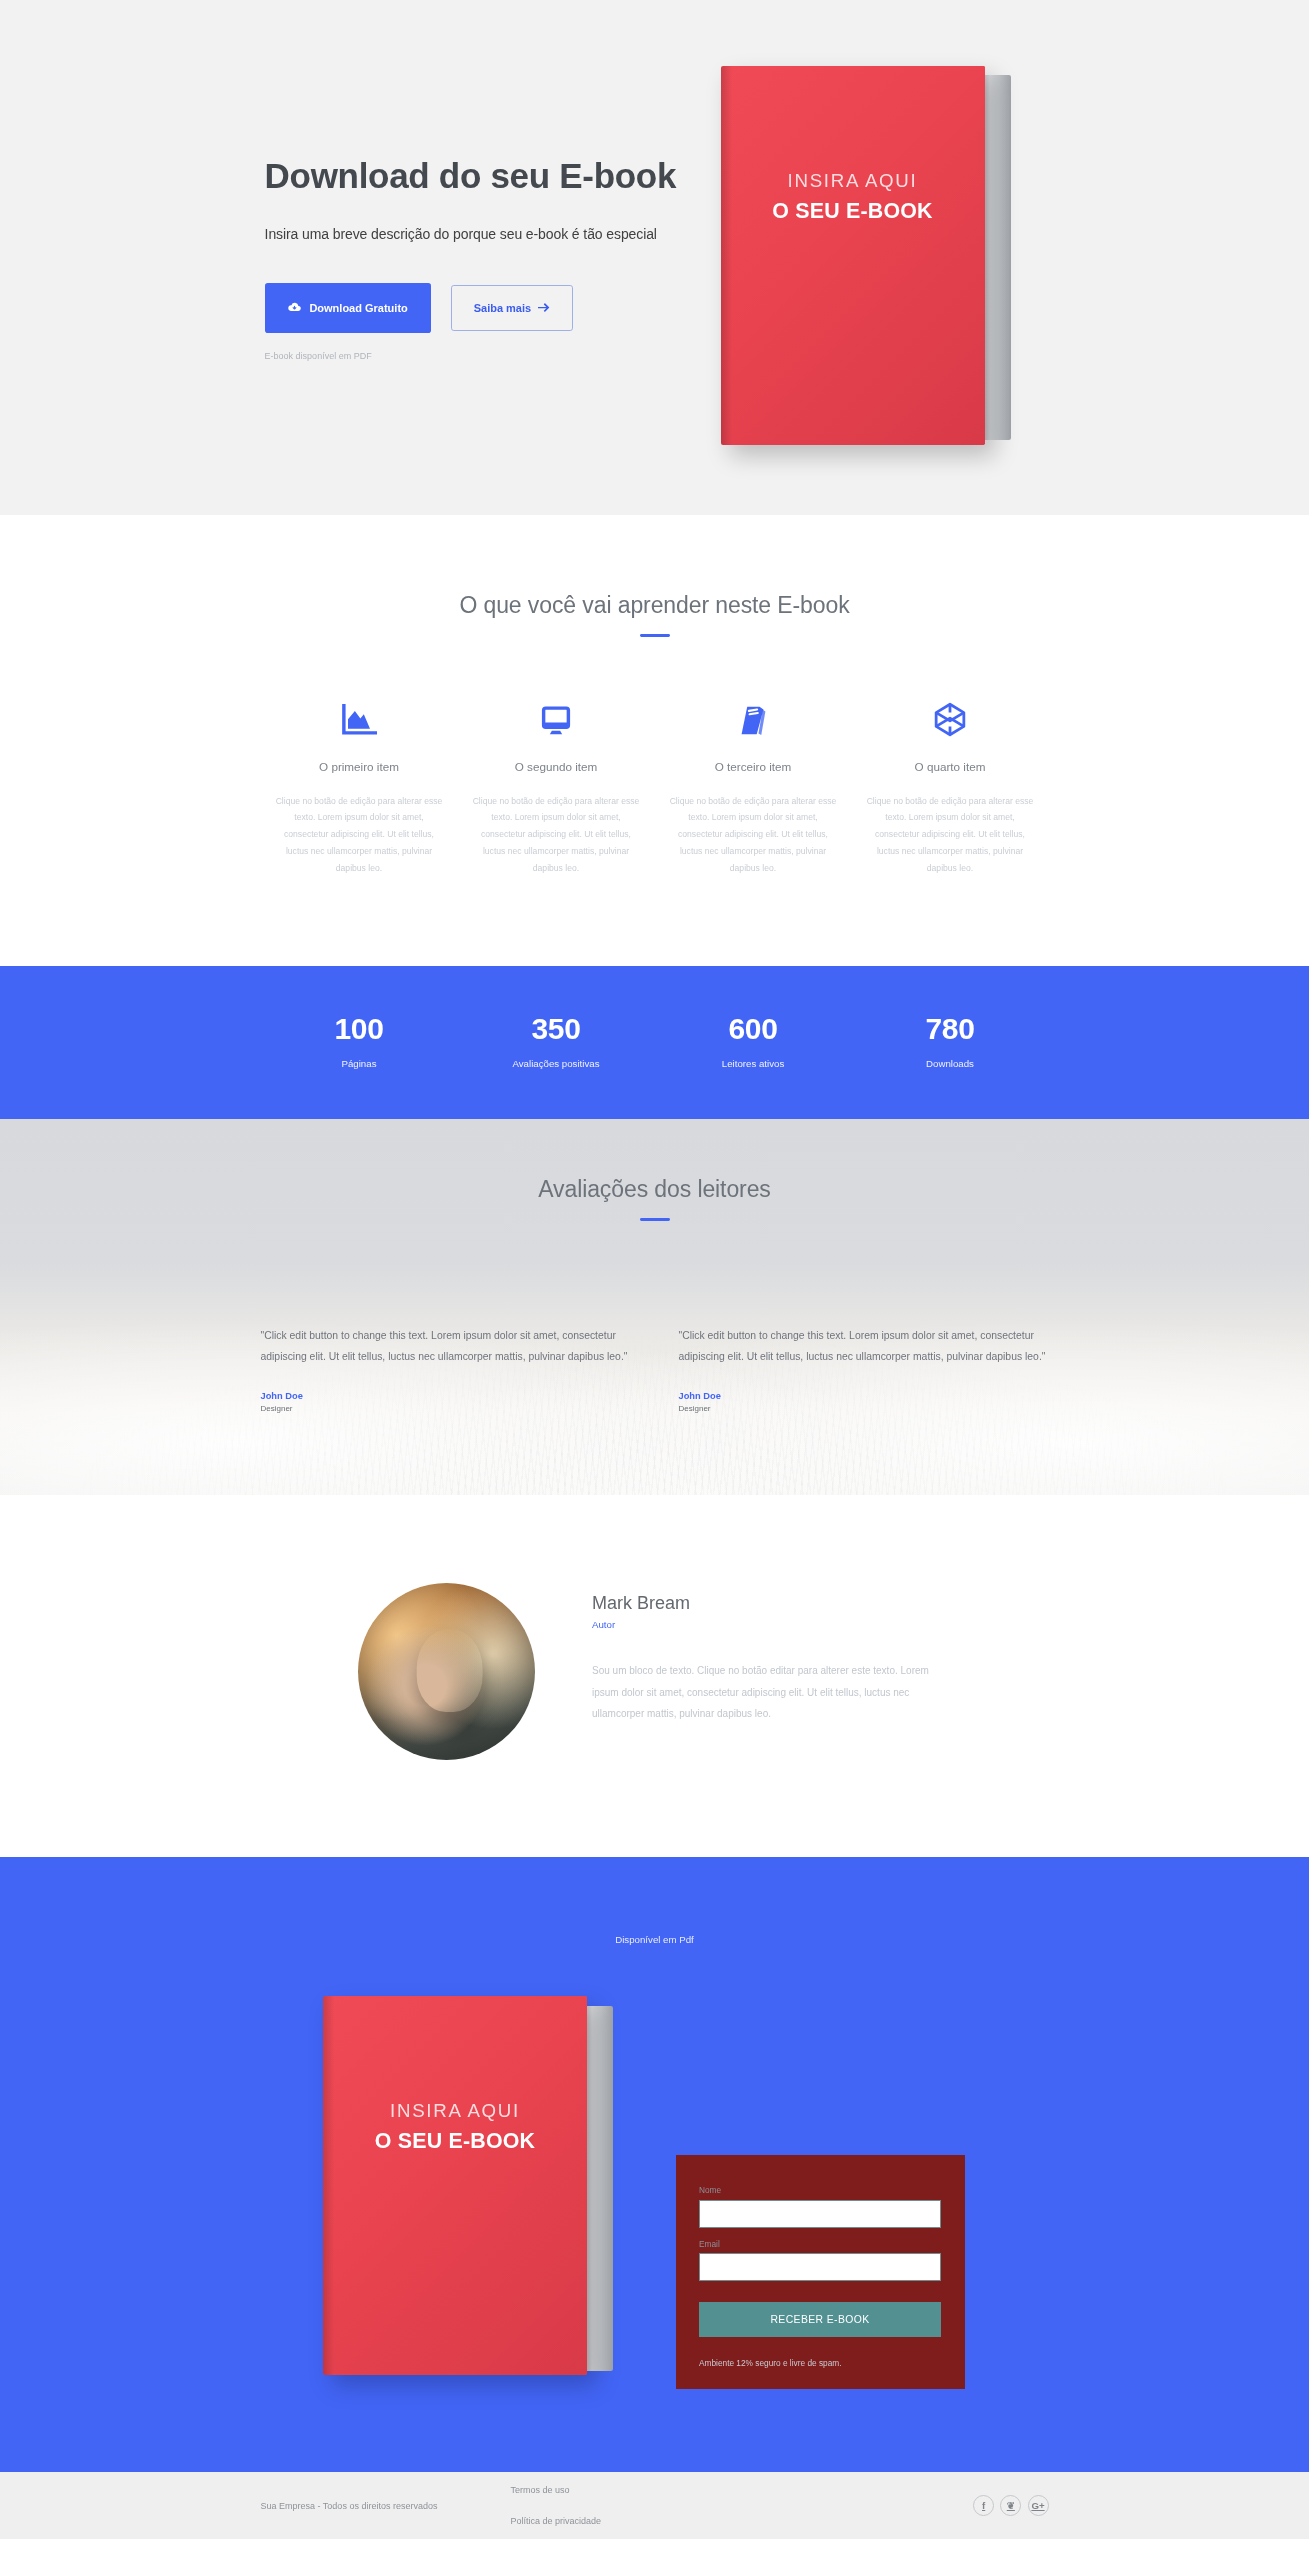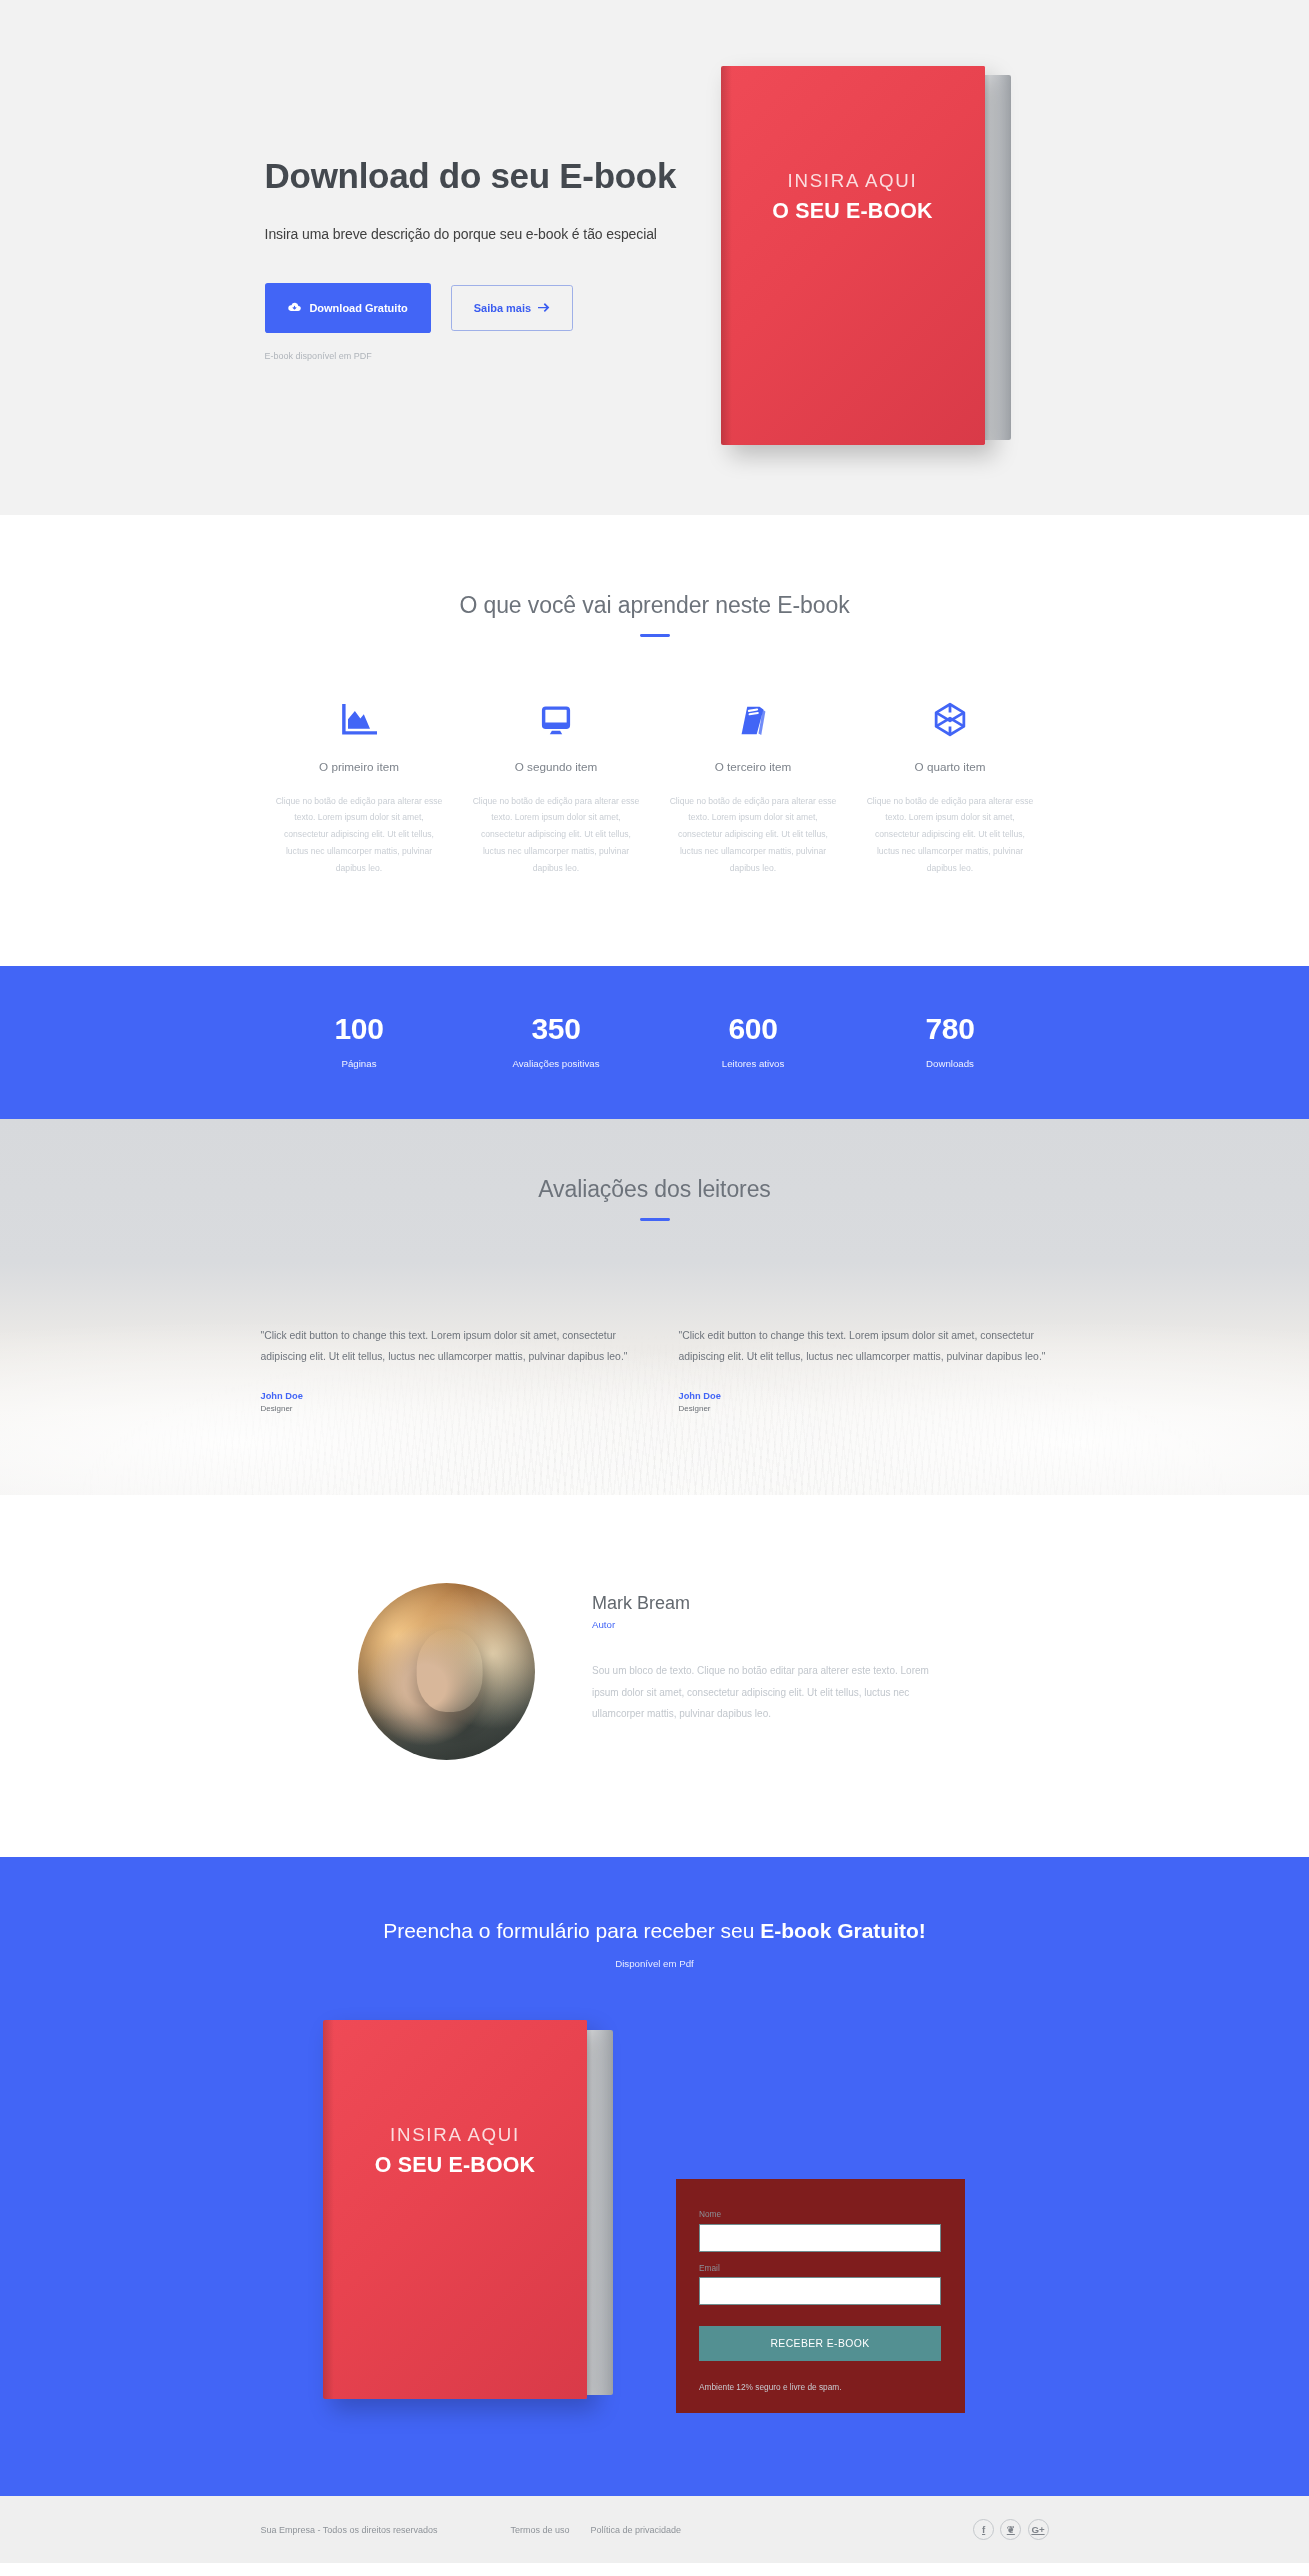--- a/index.html
+++ b/index.html
@@ -181,21 +181,21 @@
     margin-top: 21px; width: 100%; height: 35px; border: none;
     background: #539092; color: #fff; font-size: 10.4px; letter-spacing: 0.4px;
     font-family: "Liberation Sans", sans-serif; cursor: pointer;
   }
   .form-note { margin-top: 21px; font-size: 8.3px; color: #c8ccd1; font-weight: 300; }
 
   
   .footer { background: #efefef; height: 67px; display: flex; align-items: center; }
   .footer-inner { display: flex; align-items: center; width: 788px; margin: 0 auto; }
   .foot-copy { font-size: 9px; color: #8e9399; font-weight: 300; }
-  .foot-links { margin-left: 73px; display: flex; gap: 21px; }
+  .foot-links { margin-left: 73px; display: flex; gap: 21px; flex-direction: column; }
   .foot-link { font-size: 9px; color: #8e9399; font-weight: 300; text-decoration: none; }
   .foot-social { margin-left: auto; display: flex; gap: 6.2px; }
   .soc {
     width: 21px; height: 21px; border-radius: 50%; border: 0.7px solid #c4c8cc;
     display: flex; align-items: center; justify-content: center;
     color: #7e838a; font-size: 9.7px; font-weight: 700;
   }
 </style>
 </head>
 <body>
@@ -338,23 +338,20 @@
     <div class="author-text">
       <div class="author-name">Mark Bream</div>
       <div class="author-role">Autor</div>
       <div class="author-bio">Sou um bloco de texto. Clique no botão editar para alterer este texto. Lorem ipsum dolor sit amet, consectetur adipiscing elit. Ut elit tellus, luctus nec ullamcorper mattis, pulvinar dapibus leo.</div>
     </div>
   </div>
 </section>
 
 <section class="cta">
   <div class="wrap">
-    <h2 class="cta-title">
-      <span>Preencha o formulário para receber seu </span><b>E-book Gratuito!</b>
-    </h2>
     <div class="cta-sub">Disponível em Pdf</div>
     <div class="cta-inner">
       <div class="cta-book">
         <div class="book">
           <div class="book-pages"></div>
           <div class="book-cover">
             <div class="book-top">INSIRA AQUI</div>
             <div class="book-main">O SEU E-BOOK</div>
           </div>
         </div>

